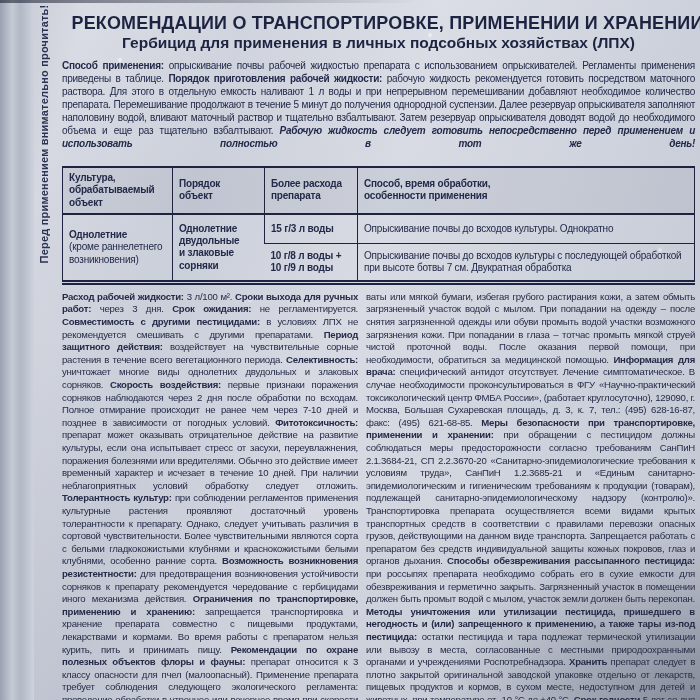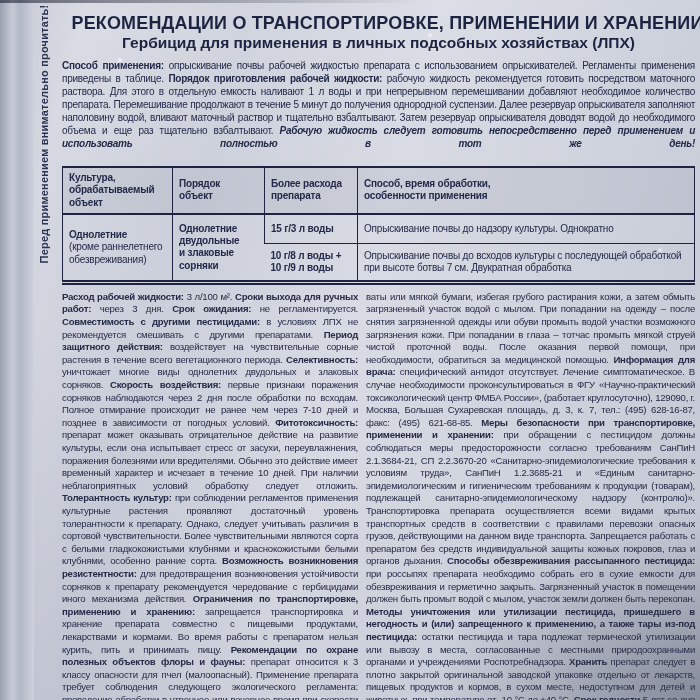--- a/index.html
+++ b/index.html
@@ -89,28 +89,28 @@
 препарата</th>
           <th>Способ, время обработки,
 особенности применения</th>
         </tr>
       </thead>
       <tbody>
         <tr class="r1">
           <td rowspan="2" class="span2">
             <span class="b blk">Однолетние</span>
             <span class="pre blk">(кроме раннелетнего
-обезвреживания)</span>
+возникновения)</span>
           </td>
           <td rowspan="2" class="b pre span2">Однолетние
 двудольные
 и злаковые
 сорняки</td>
           <td class="b pre">15 г/3 л воды</td>
-          <td>Опрыскивание почвы до надзору культуры. Однократно</td>
+          <td>Опрыскивание почвы до всходов культуры. Однократно</td>
         </tr>
         <tr class="r2">
           <td class="b pre">10 г/8 л воды +
 10 г/9 л воды</td>
           <td>Опрыскивание почвы до всходов культуры с последующей обработкой при высоте ботвы 7 см. Двукратная обработка</td>
         </tr>
       </tbody>
     </table>
 
     <div class="cols">

